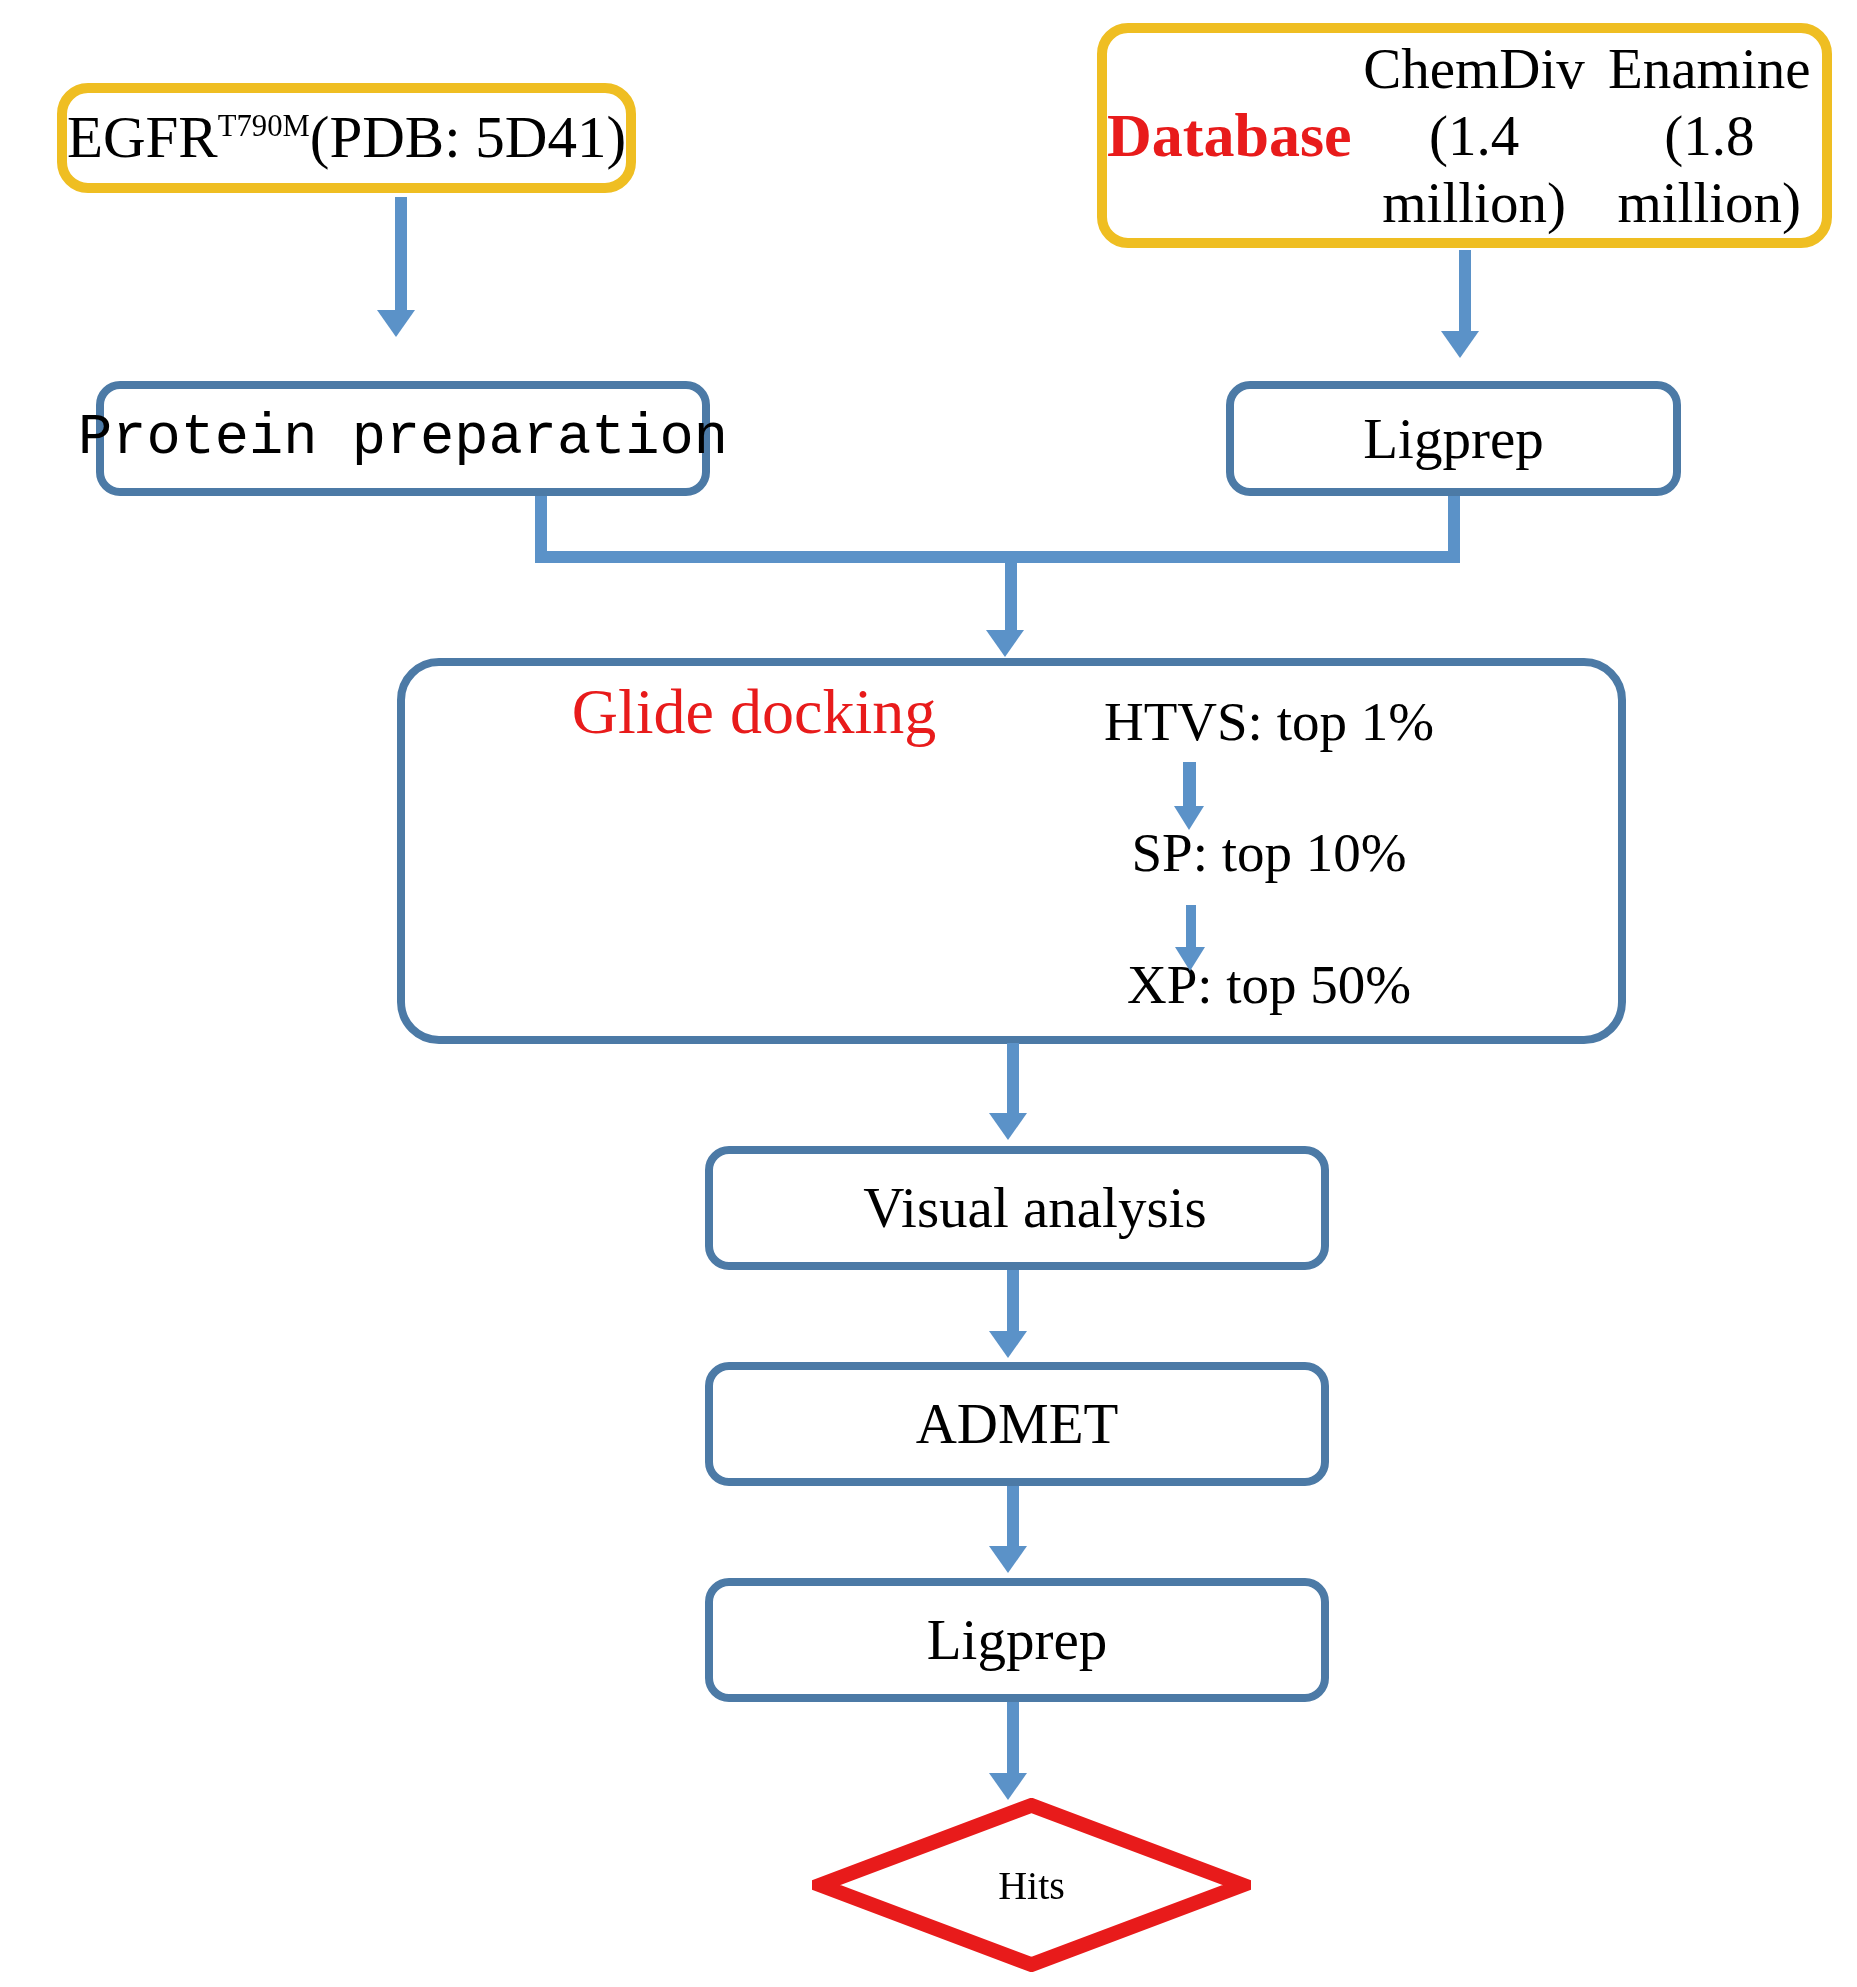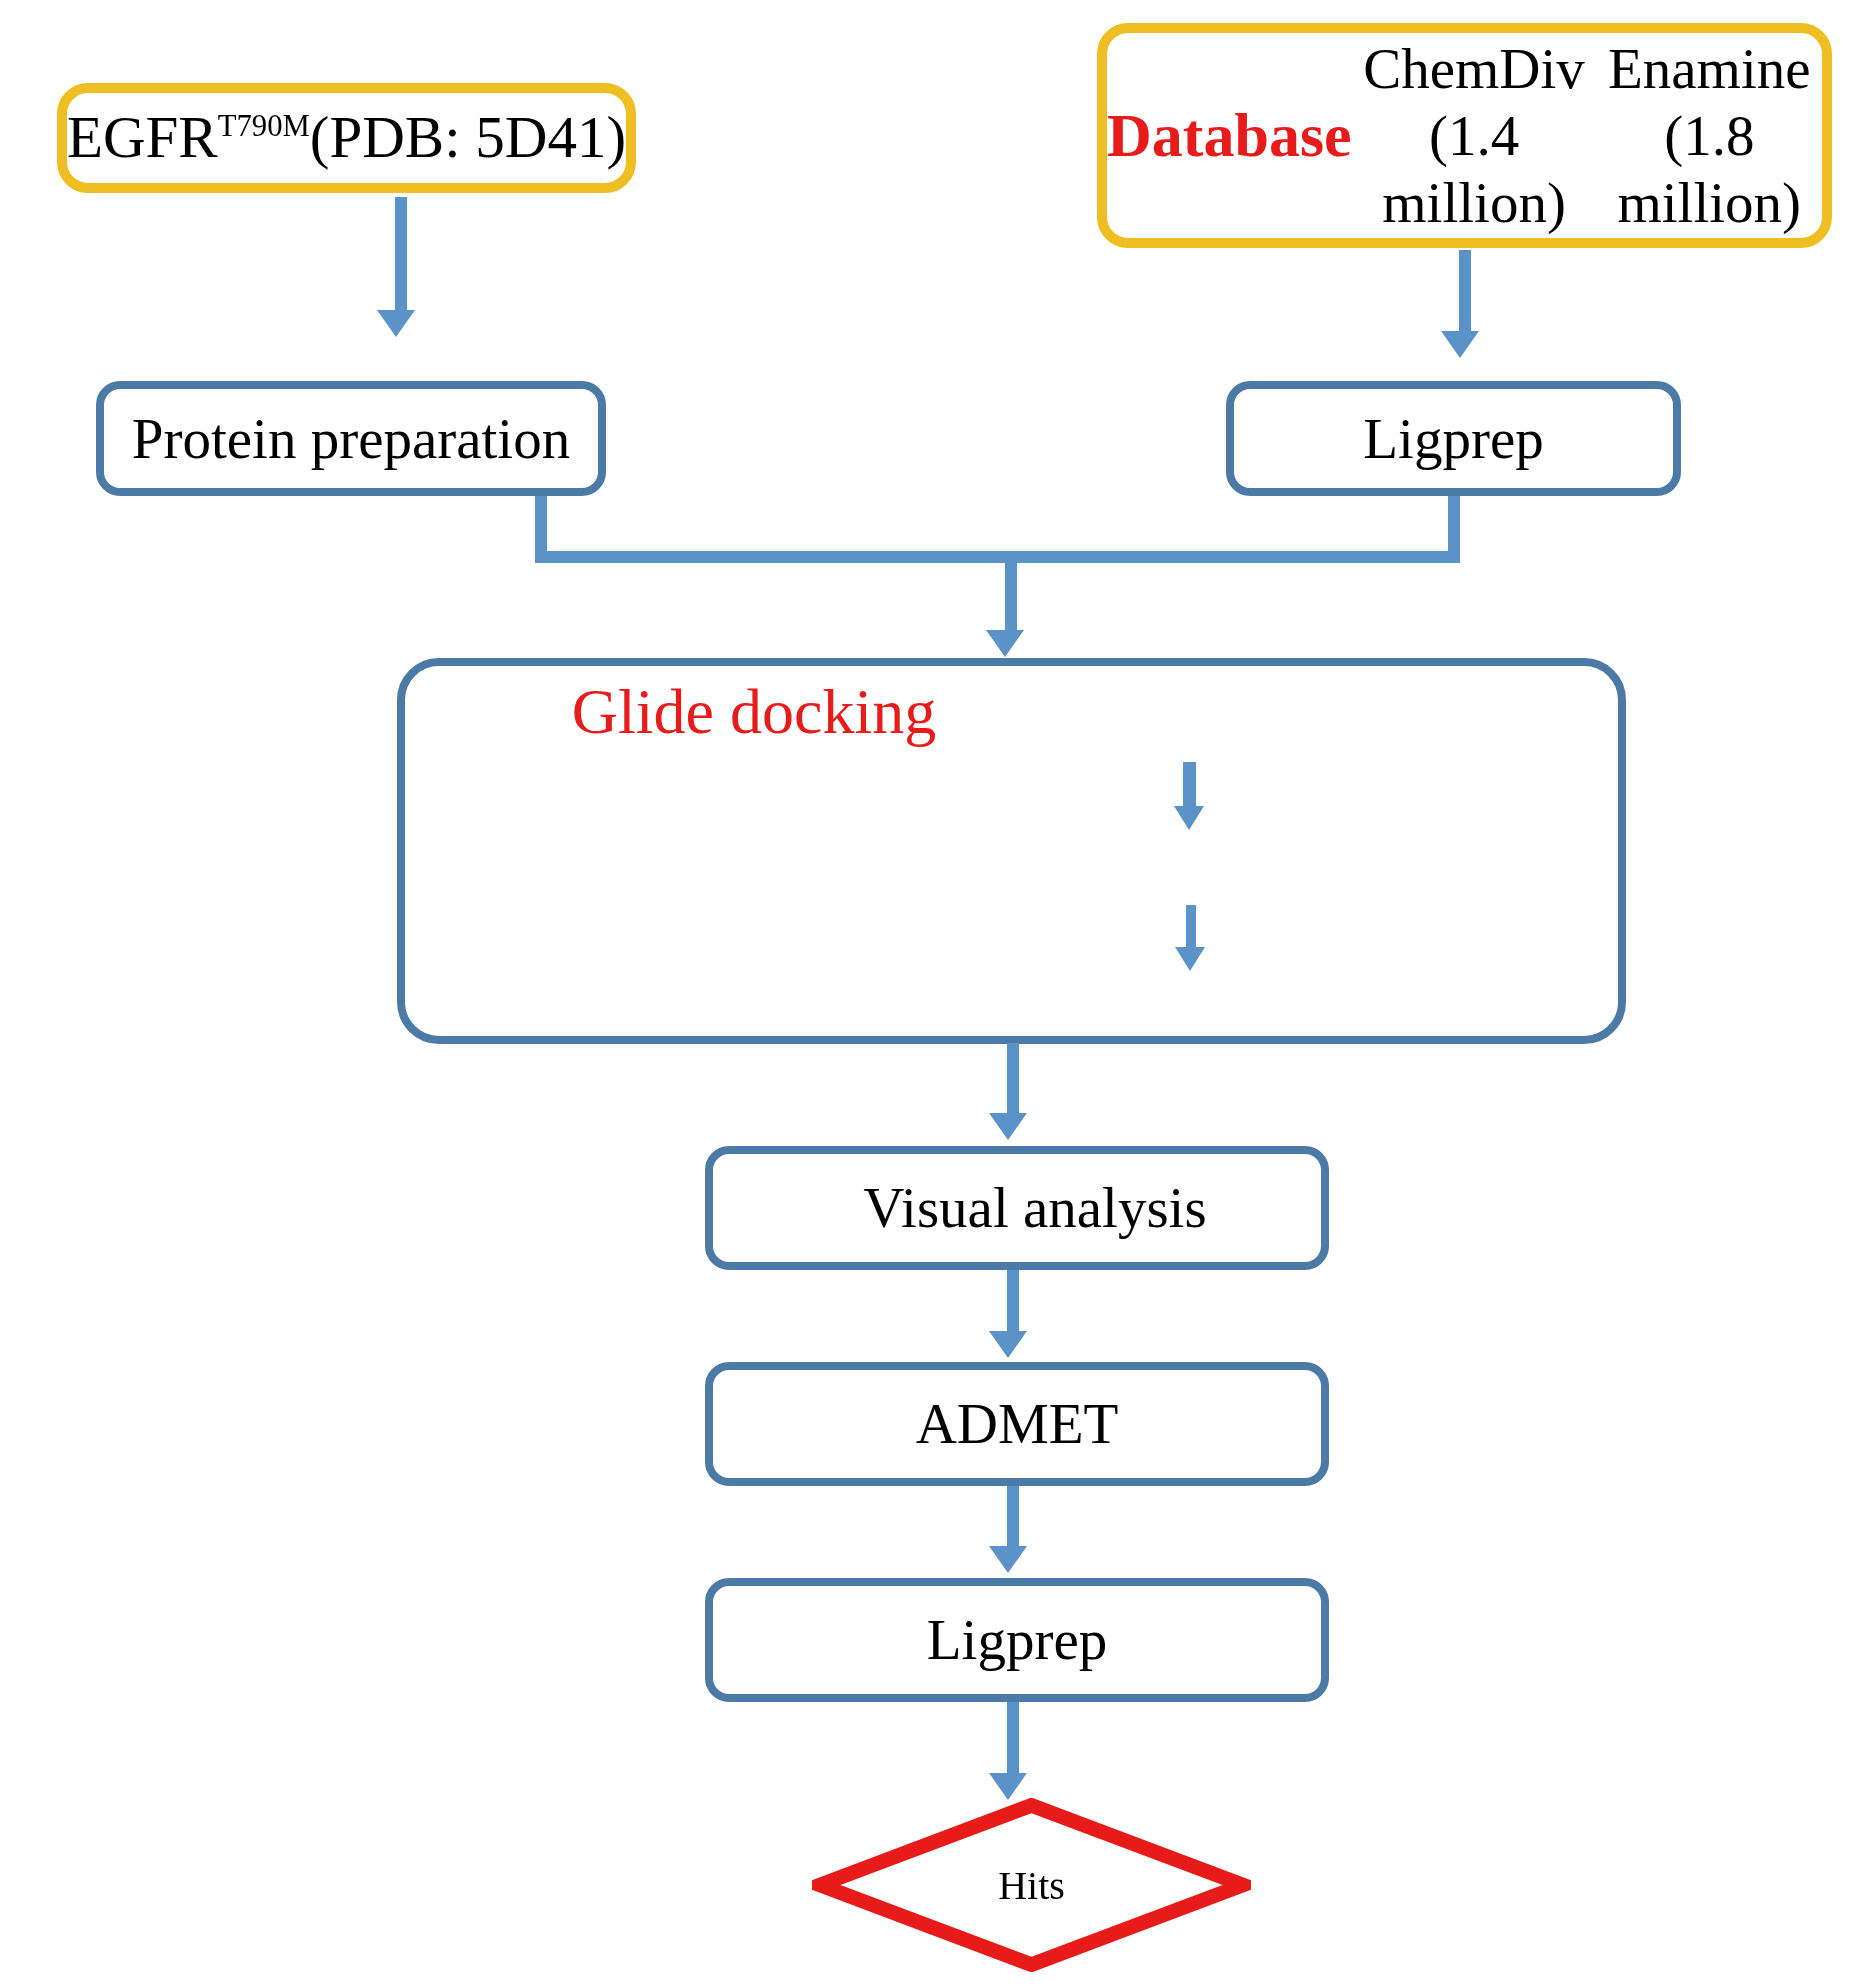--- a/index.html
+++ b/index.html
@@ -157,21 +157,21 @@
   <div class="conn">
     <div class="vline" style="left:395px; top:197px; width:12px; height:118px;"></div>
     <div class="arrowhead" style="left:377px; top:310px;"></div>
   </div>
 
   <div class="conn">
     <div class="vline" style="left:1459px; top:250px; width:12px; height:84px;"></div>
     <div class="arrowhead" style="left:1441px; top:331px;"></div>
   </div>
 
-  <div class="node node-blue t-step" style="left:96px; top:381px; width:510px; height:115px;">
+  <div class="node node-blue t-step" style="left:96px; top:381px; width:614px; height:115px;font-family:Liberation Mono, monospace;">
     <span>Protein preparation</span>
   </div>
 
   <div class="node node-blue t-step" style="left:1226px; top:381px; width:455px; height:115px;">
     <span>Ligprep</span>
   </div>
 
   <div class="conn">
 
     <div class="vline" style="left:535px; top:496px; width:12px; height:61px;"></div>
@@ -183,20 +183,25 @@
     <div class="vline" style="left:1005px; top:551px; width:12px; height:83px;"></div>
     <div class="arrowhead" style="left:986px; top:630px;"></div>
   </div>
 
   <div class="node node-blue-big" style="left:397px; top:658px; width:1229px; height:386px; display:block;">
 
     <div class="glide-label">
       <span class="t-glide">Glide docking</span>
     </div>
 
+    <div class="stage-col">
+      <div class="stage-row t-stage">HTVS: top 1%</div>
+      <div class="stage-row t-stage">SP:  top 10%</div>
+      <div class="stage-row t-stage">XP: top 50%</div>
+    </div>
   </div>
 
   <div class="conn">
     <div class="vline" style="left:1183px; top:762px; width:13px; height:50px;"></div>
     <div class="arrowhead-sm" style="left:1174px; top:806px;"></div>
   </div>
 
   <div class="conn">
     <div class="vline" style="left:1186px; top:905px; width:10px; height:48px;"></div>
     <div class="arrowhead-sm" style="left:1175px; top:947px;"></div>

